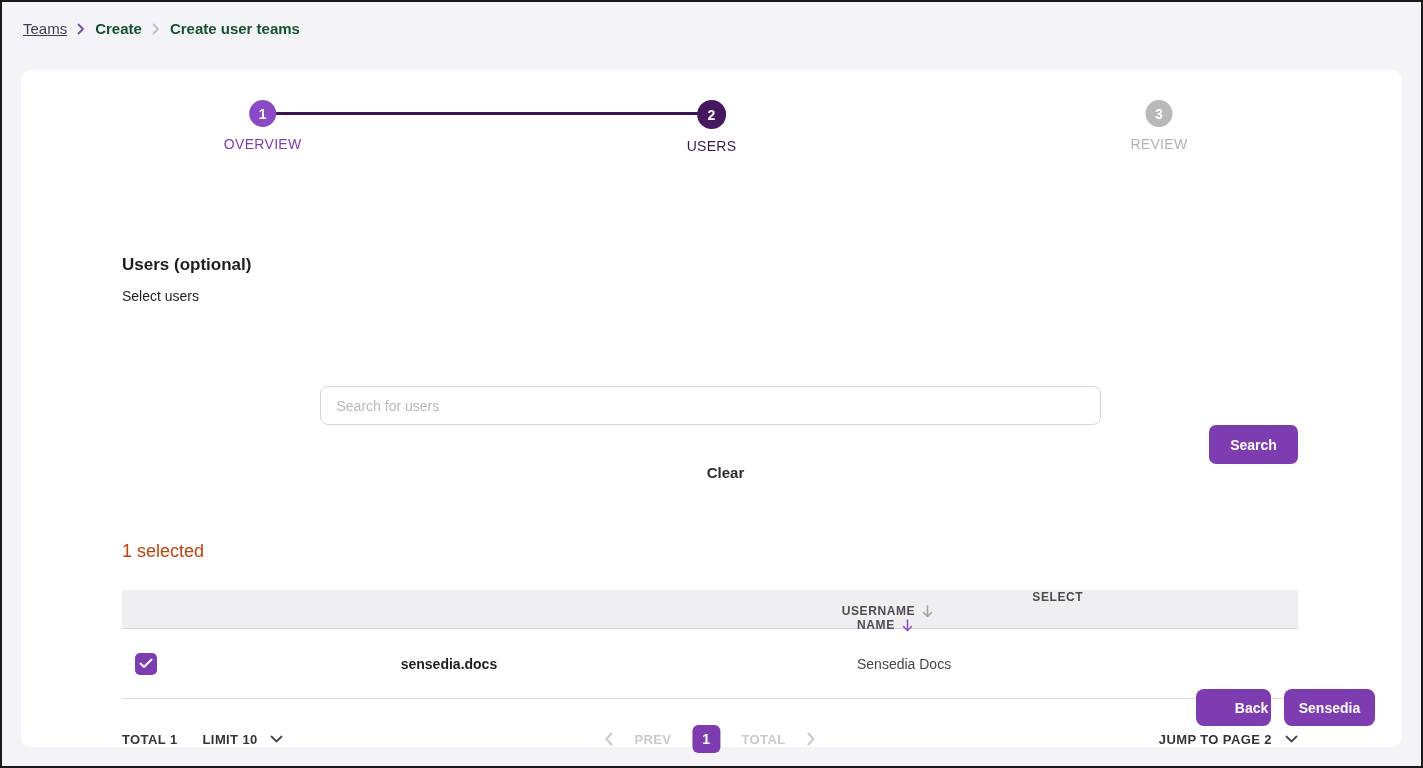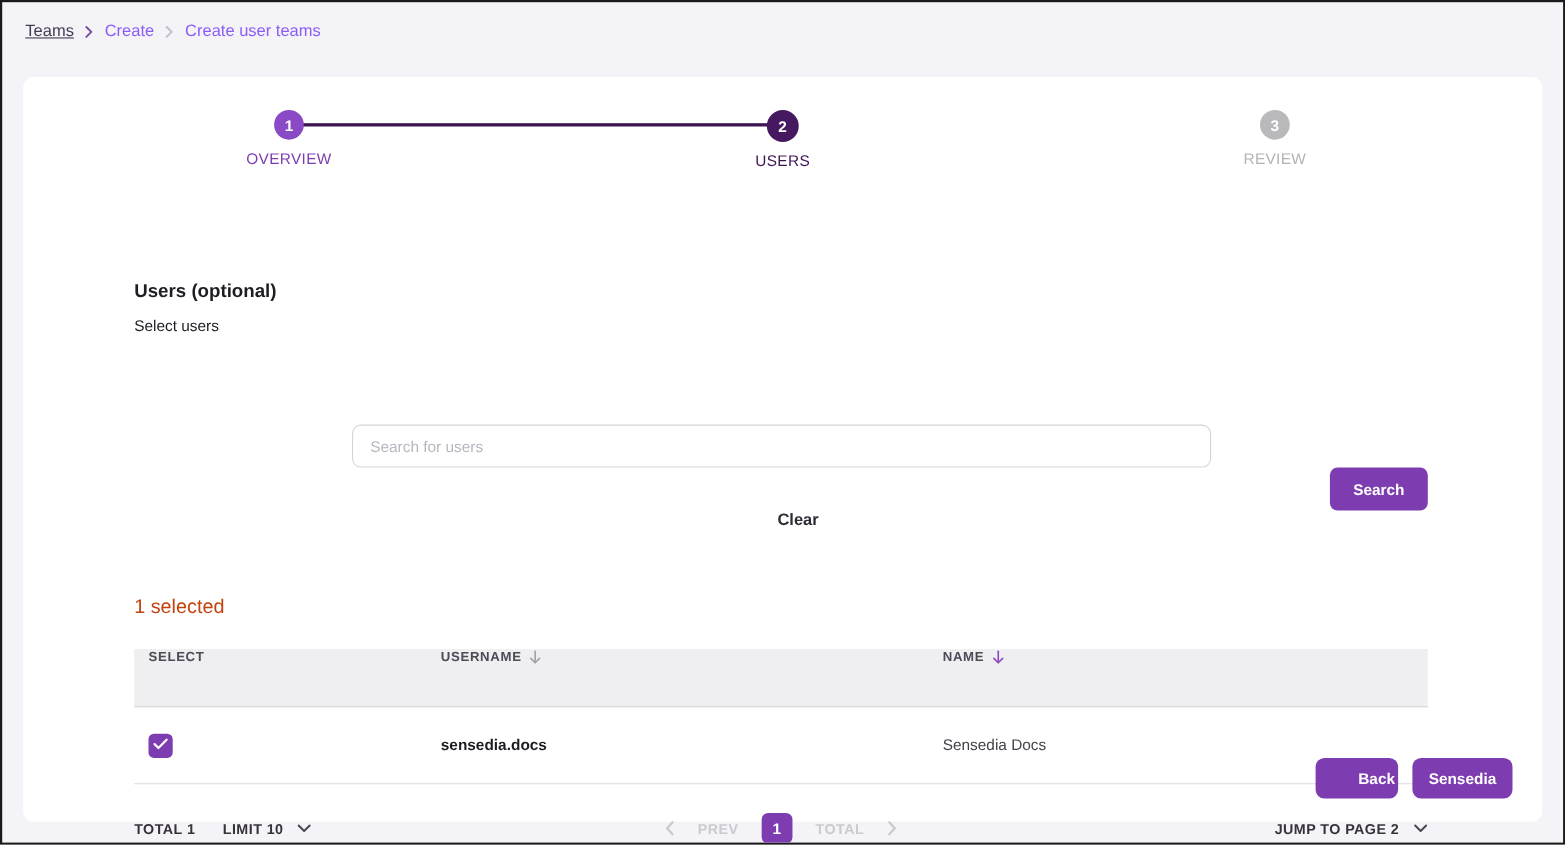--- a/index.html
+++ b/index.html
@@ -14,21 +14,21 @@
   }
 
   
   .breadcrumb {
     display:flex; align-items:center;
     padding:18px 0 0 21px;
     font-size:15px; color:#3f3a45;
     gap:10px;
   }
   .crumb-link { color:#453a52; text-decoration:underline; cursor:pointer; }
-  .crumb { color:#8b5cf6; }
+  .crumb { color:#14532d;font-weight:bold; }
   .crumb-sep svg { display:block; }
   .sep-purple { stroke:#7a4fa3; }
   .sep-gray { stroke:#c2bfc7; }
 
   
   .card {
     position:absolute; left:19px; right:19px; top:68px; height:677px;
     background:#ffffff; border-radius:10px;
   }
 
@@ -81,22 +81,22 @@
     font-weight:bold; font-size:15px; color:#2e2a33;
     font-family:"Liberation Sans", sans-serif;
   }
 
   
   .selected-summary { margin-top:60px; font-size:18px; color:#c2410c; }
 
   
   .table { margin-top:28px; width:100%; }
   .thead {
-    display:flex; align-items:flex-start; height:53px;
-    background:#efeef1; border-bottom:1px solid #d7d5da;
+    display:flex; align-items:flex-end; height:39px;
+    background:#efeef1; border-bottom:1px solid #d7d5da;flex-direction:column;
   }
   .trow {
     display:flex; align-items:center; height:70px;
     border-bottom:1px solid #dddbe0;
   }
   .col-select { width:23.7%; padding-left:13px; }
   .col-username { width:38.8%; }
   .col-name { width:37.5%; }
   .th {
     font-size:12px; font-weight:bold; letter-spacing:0.6px;

